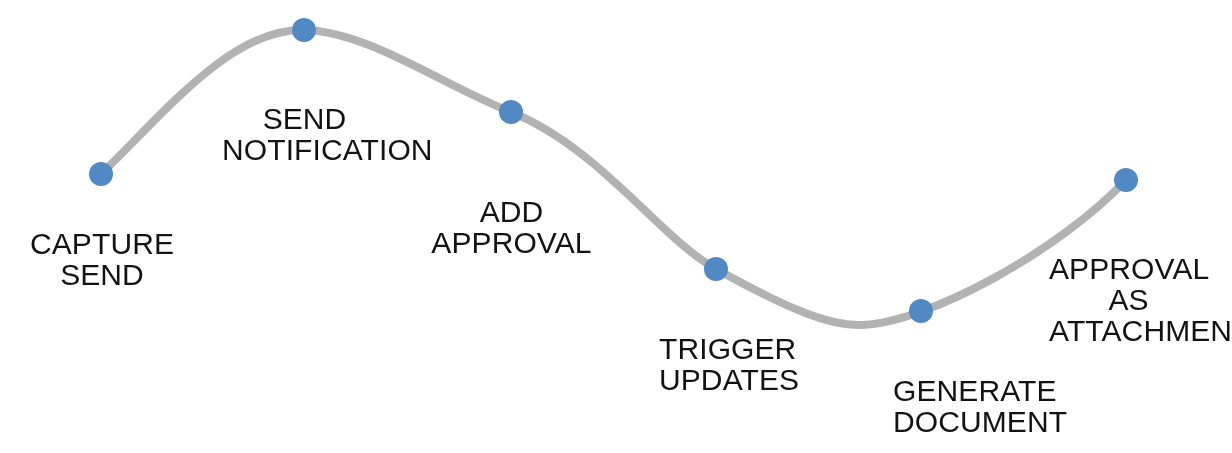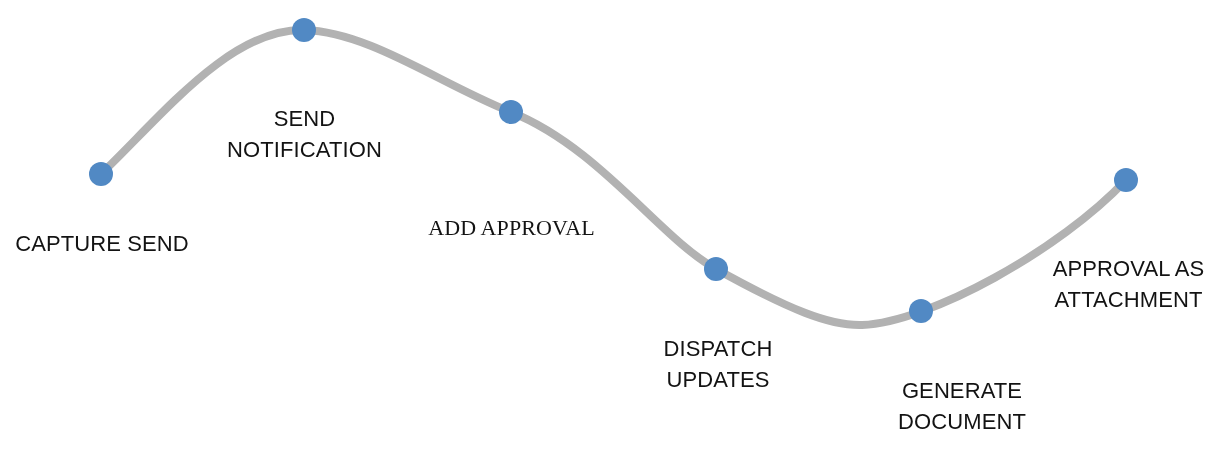--- a/index.html
+++ b/index.html
@@ -22,21 +22,21 @@
     position: absolute;
     left: 0;
     top: 0;
     width: 1232px;
     height: 453px;
   }
   .node-label {
     position: absolute;
     color: #131313;
     font-family: "Liberation Sans", sans-serif;
-    font-size: 22px;
+    font-size: 30px;
     line-height: 31px;
     letter-spacing: 0.1px;
     white-space: pre-line;
     text-align: center;
     margin: 0;
     user-select: none;
   }
 </style>
 </head>
 <body>
@@ -52,22 +52,22 @@
         <circle cx="716" cy="269" r="12" fill="#5189c4"></circle>
         <circle cx="921" cy="311" r="12" fill="#5189c4"></circle>
         <circle cx="1126" cy="180" r="12" fill="#5189c4"></circle>
       </g>
   </svg>
 
   <div id="label-layer">
       <div class="node-label" style="left: 14px; top: 228px; width: 176px;">CAPTURE SEND</div>
       <div class="node-label" style="left: 222px; top: 103px; width: 165px;">SEND
 NOTIFICATION</div>
-      <div class="node-label" style="left: 424px; top: 212px; width: 175px; font-family: Liberation Serif, serif;">ADD APPROVAL</div>
-      <div class="node-label" style="left: 659px; top: 333px; width: 118px;">DISPATCH
+      <div class="node-label" style="left: 424px; top: 196px; width: 175px;">ADD APPROVAL</div>
+      <div class="node-label" style="left: 659px; top: 333px; width: 118px;">TRIGGER
 UPDATES</div>
       <div class="node-label" style="left: 853px; top: 375px; width: 138px; margin-left: 40px;">GENERATE
 DOCUMENT</div>
       <div class="node-label" style="left: 1049px; top: 253px; width: 159px;">APPROVAL AS
 ATTACHMENT</div>
     </div>
 
 </div>
 
 </body></html>

